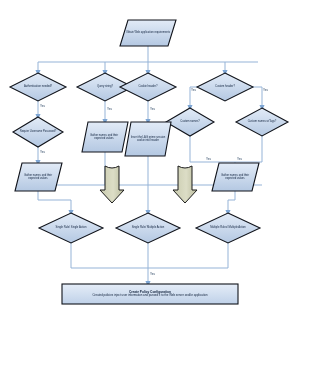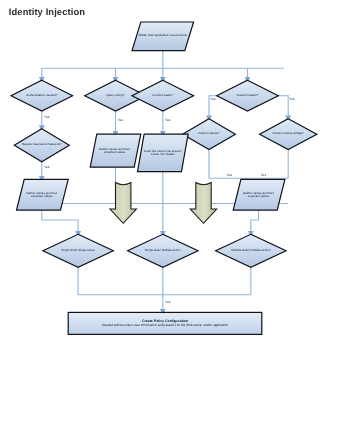--- a/index.html
+++ b/index.html
@@ -18,21 +18,20 @@
   .bandSub{font-size:2.9px;}
   .bandWrap{position:absolute;display:flex;flex-direction:column;
             align-items:center;justify-content:center;text-align:center;
             line-height:1.25;color:#10203a;}
 </style>
 </head>
 <body>
 
 <div id="stage">
 
-  <div id="title">Identity Injection</div>
 
   <svg id="fc" viewBox="0 0 298 386">
     <defs>
       <linearGradient id="gnode" x1="0" y1="0" x2="0" y2="1">
         <stop offset="0%" stop-color="#e2ebf7"></stop>
         <stop offset="100%" stop-color="#b4c8e2"></stop>
       </linearGradient>
       <linearGradient id="gband" x1="0" y1="0" x2="0" y2="1">
         <stop offset="0%" stop-color="#e5edf8"></stop>
         <stop offset="100%" stop-color="#bfd1e8"></stop>

